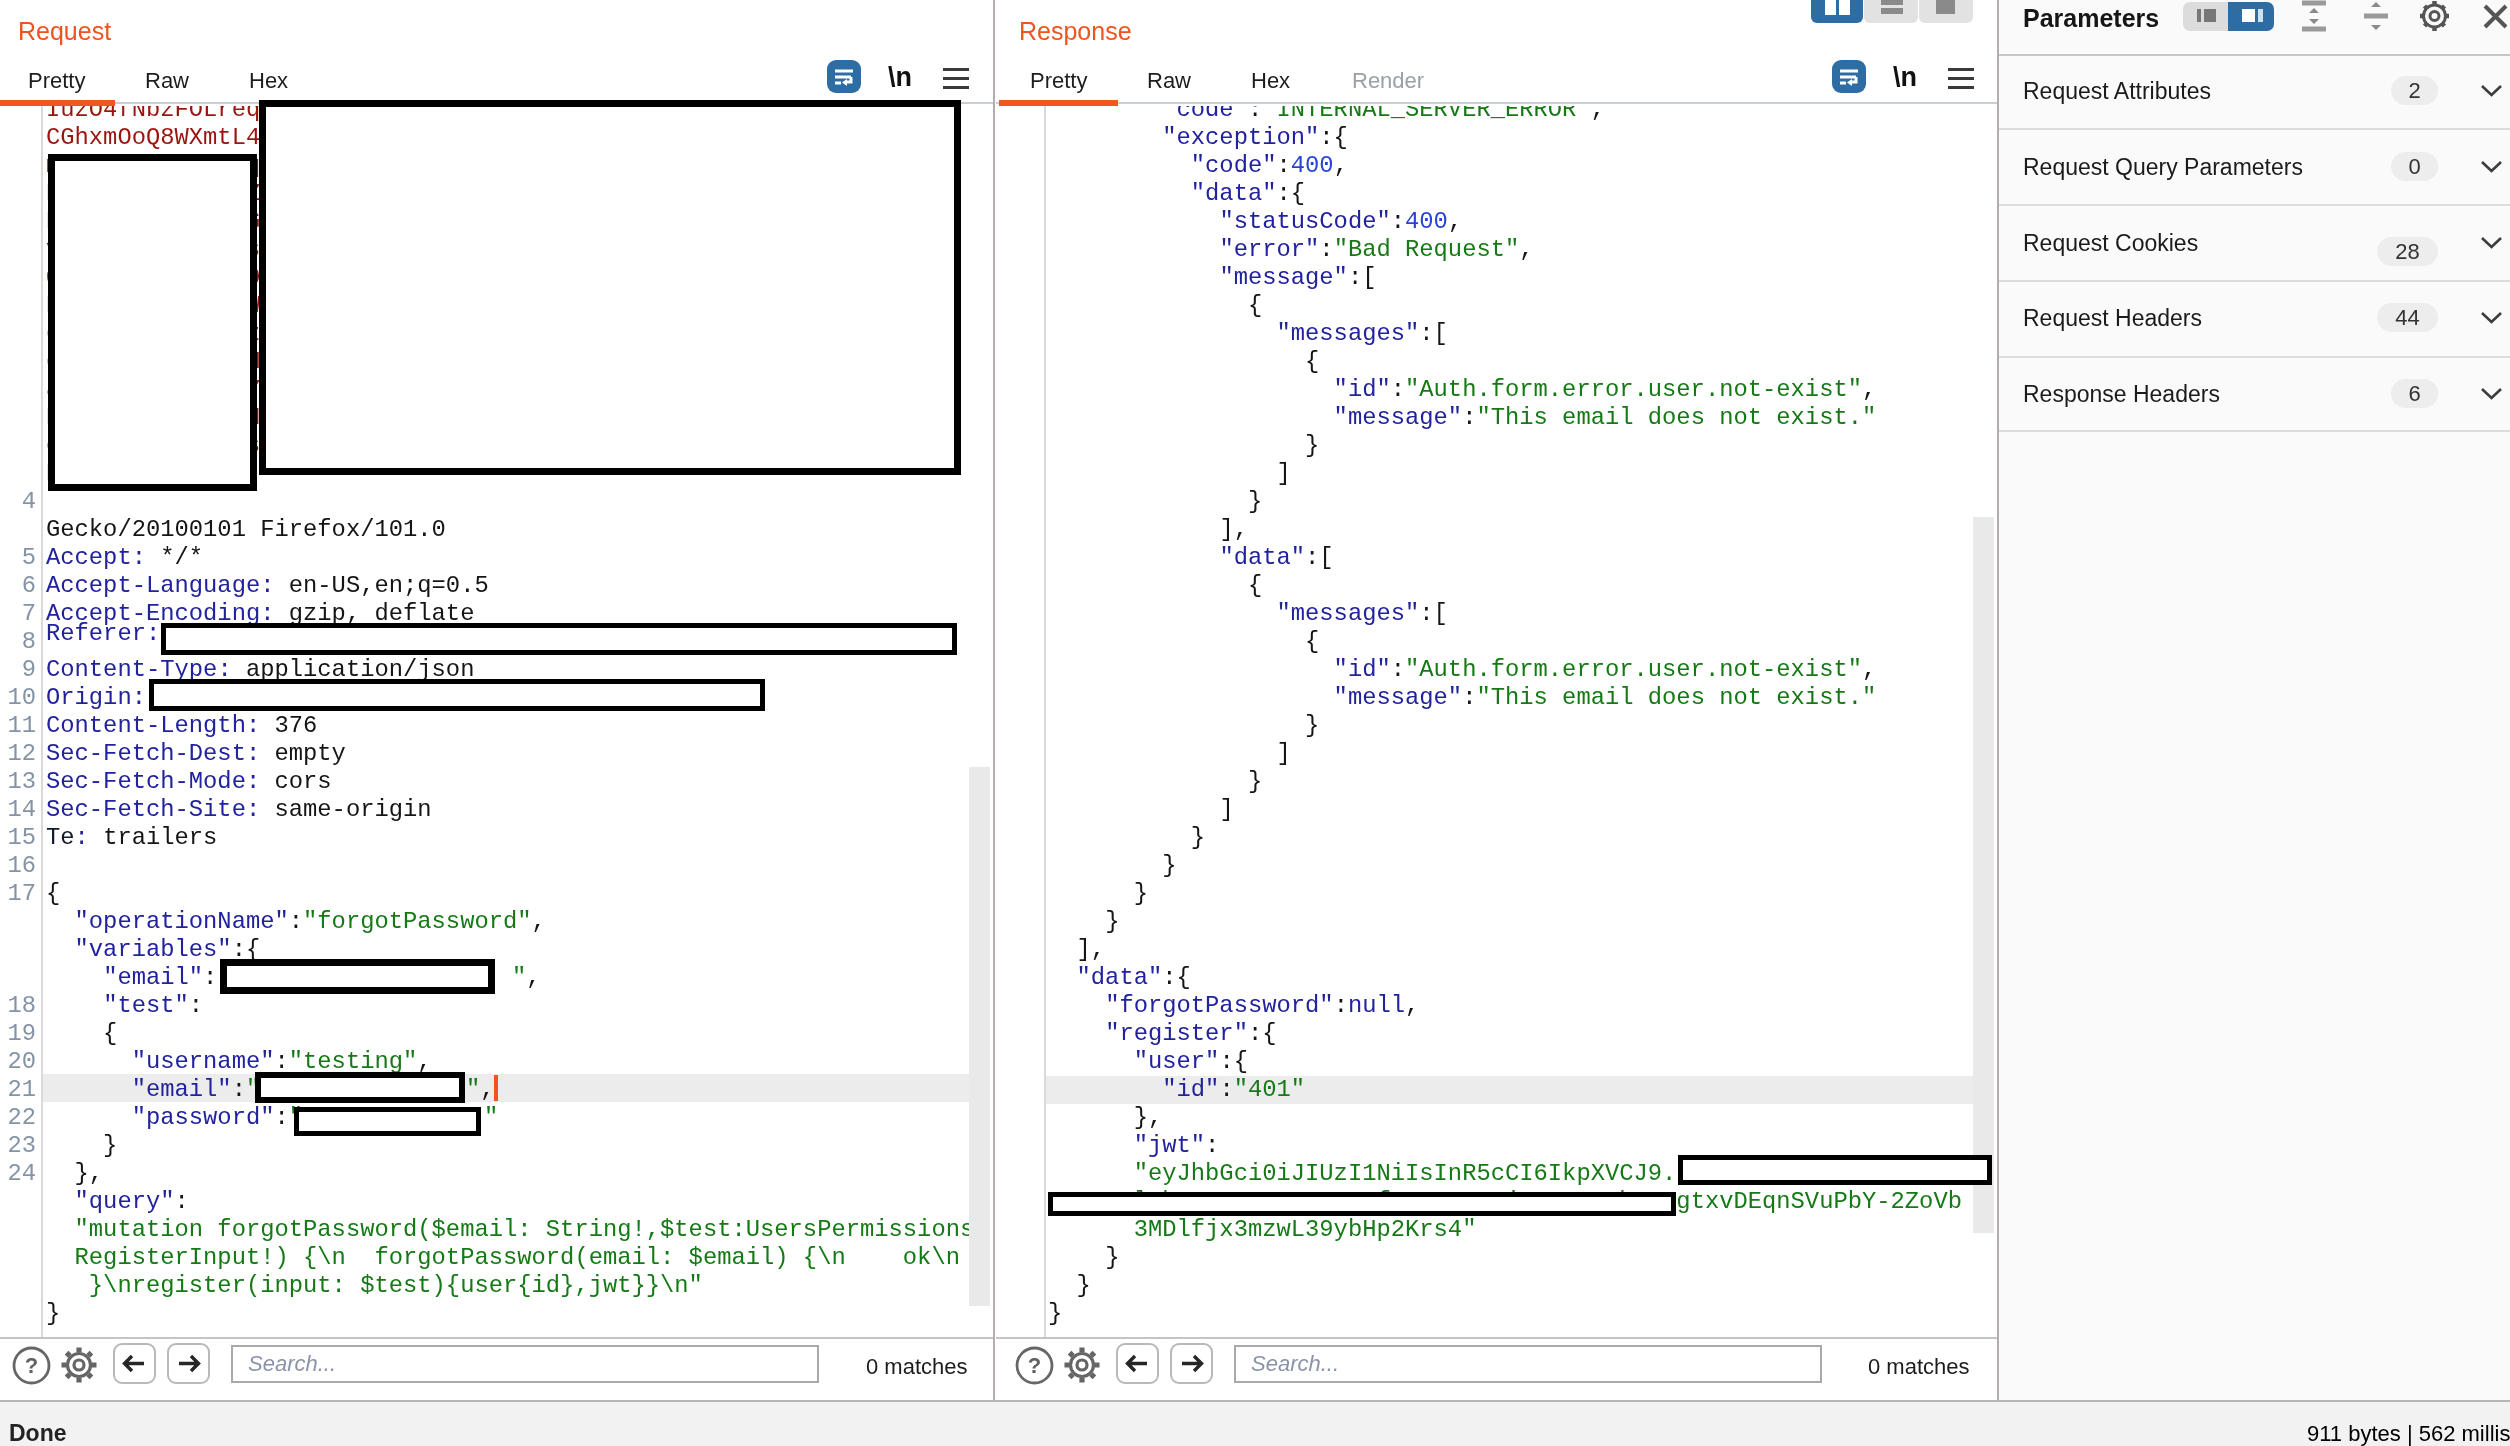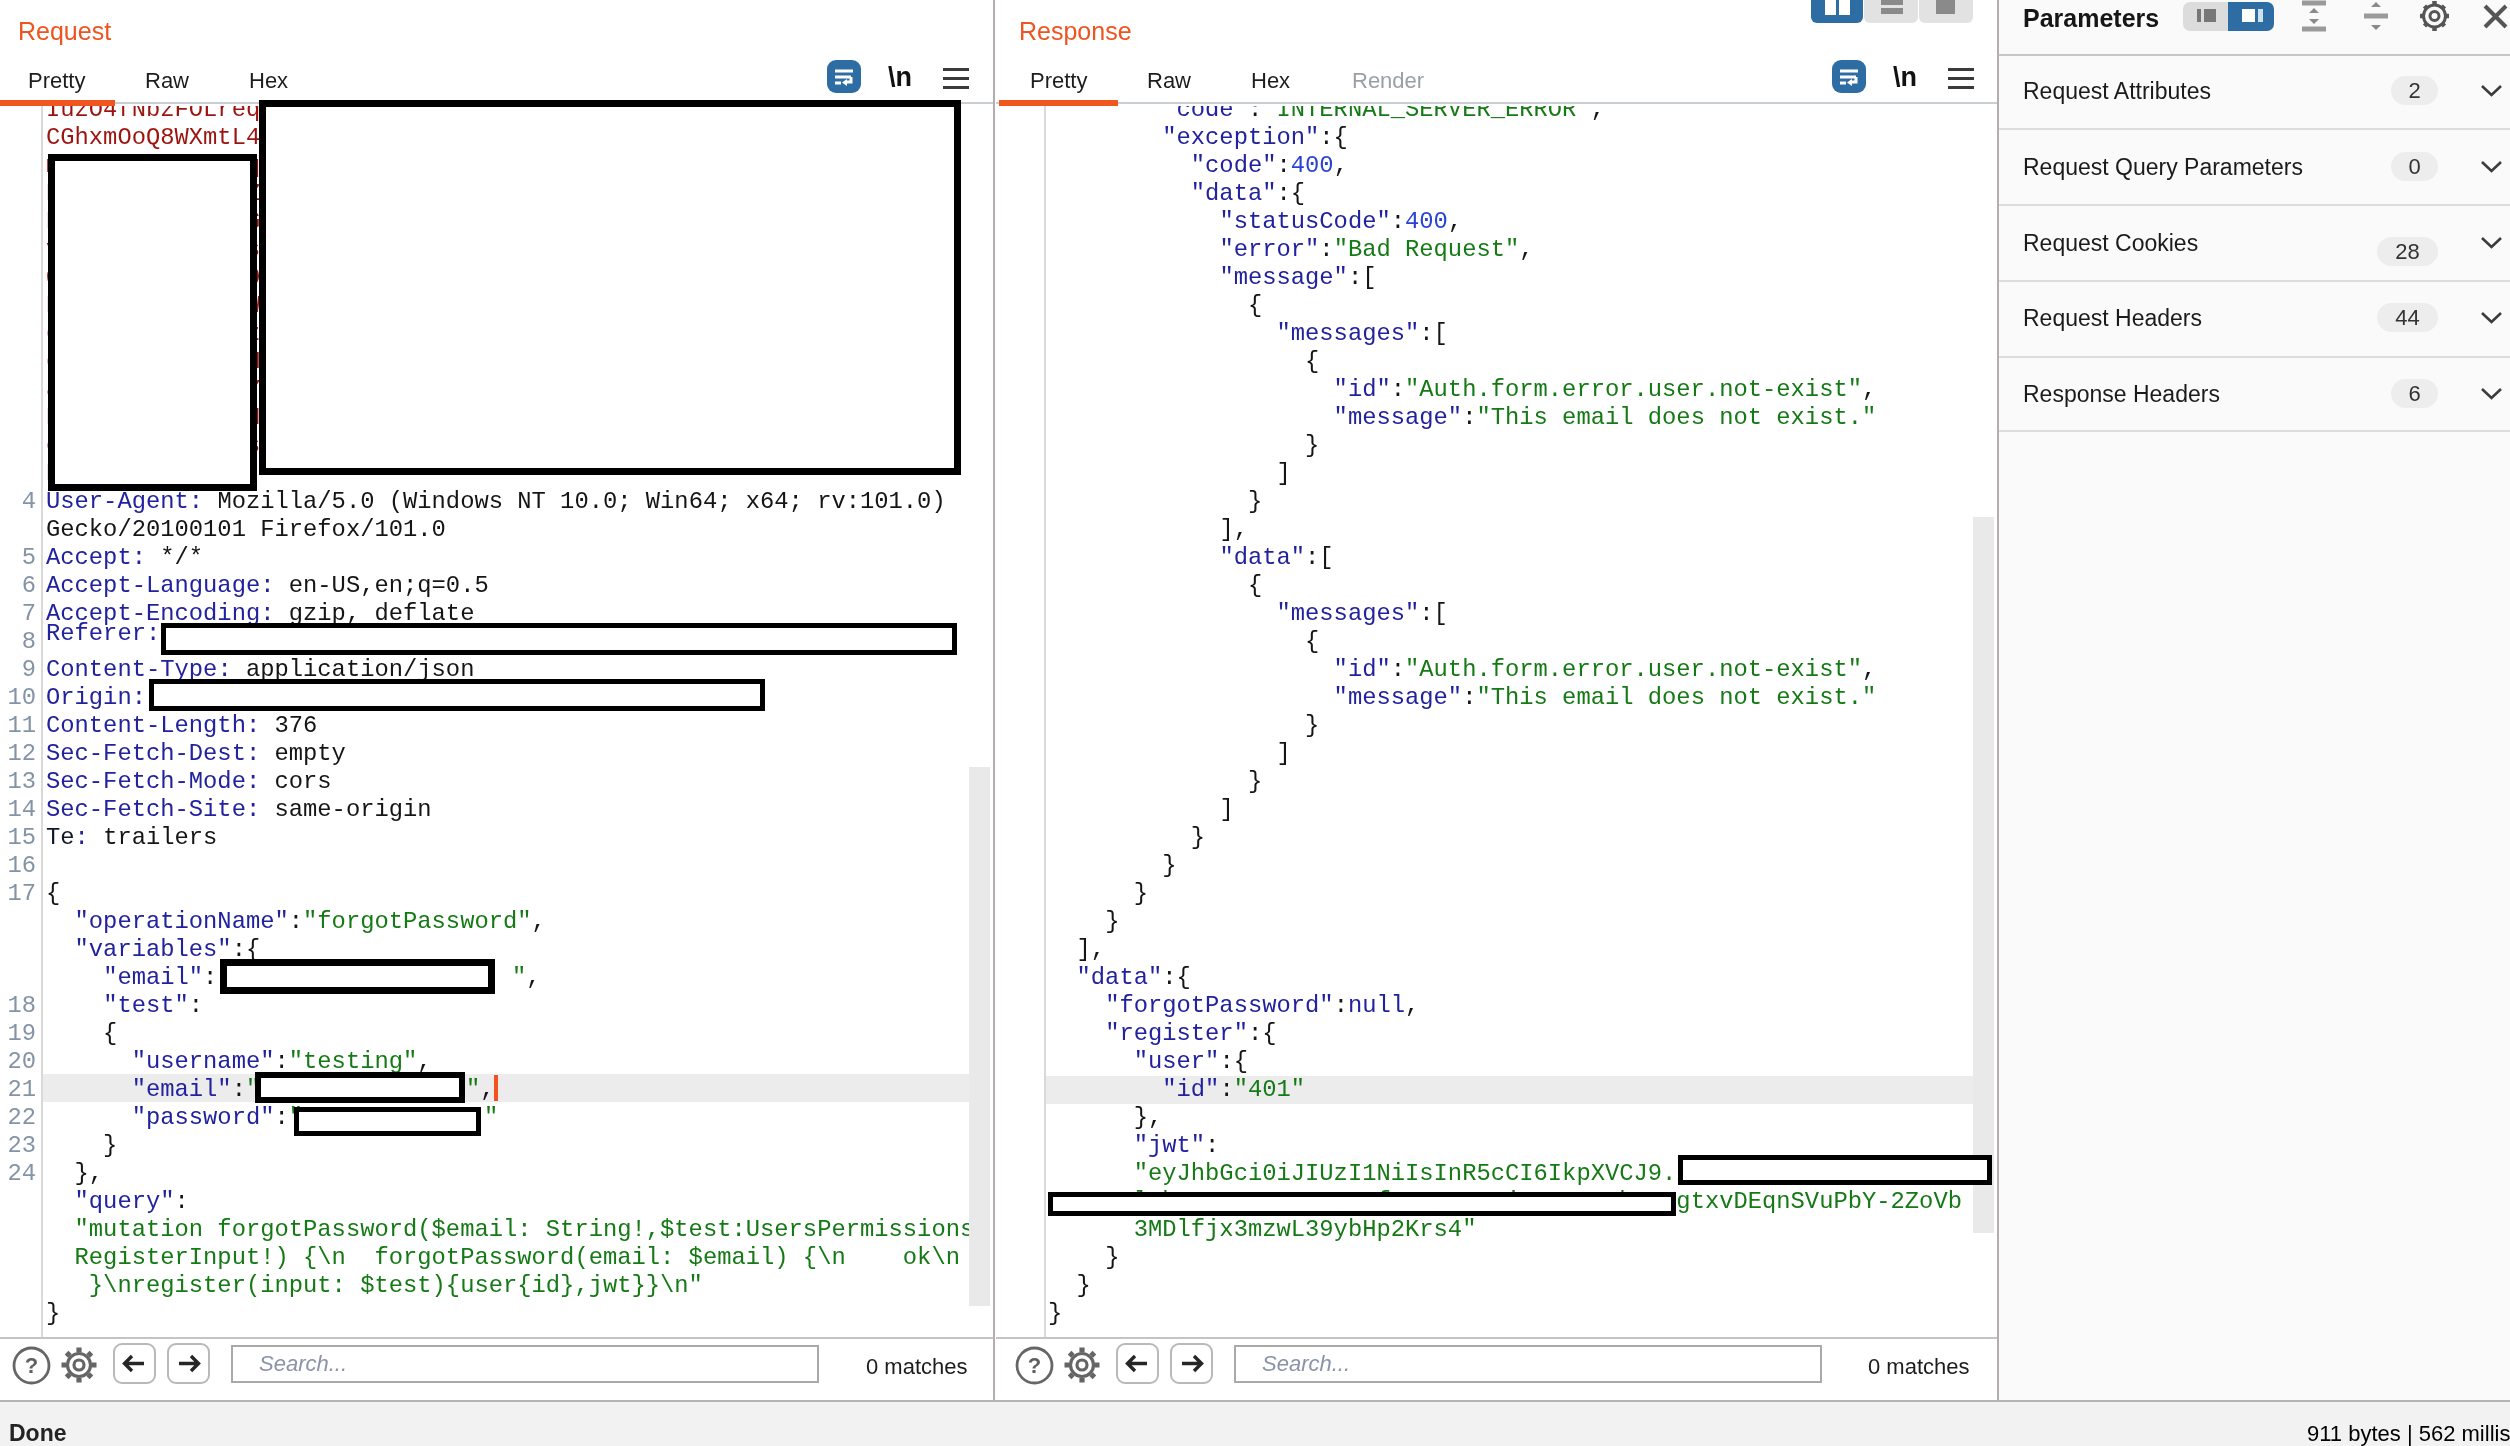--- a/index.html
+++ b/index.html
@@ -9,21 +9,21 @@
 .clip{position:absolute;overflow:hidden;font-family:"Liberation Mono",monospace;font-size:23.8px}
 .ln{position:absolute;height:28px;line-height:28px;white-space:pre}
 .num{position:absolute;left:0;width:36px;height:28px;line-height:28px;text-align:right;color:#8494a6}
 .vline{position:absolute;background:#b3adad;width:2px}
 .hline{position:absolute;background:#c9ced2;height:2px}
 .box{position:absolute;background:#fff;border:6px solid #000}
 .irow{position:absolute;left:2023px;font-size:23px;color:#1b1b1b;line-height:28px}
 .pill{position:absolute;background:#ededed;border-radius:15px;height:29px;font-size:22px;color:#333;text-align:center;line-height:29px}
 .sbtn{position:absolute;border:2px solid #b9b9b9;border-radius:9px;background:#fff;width:43px;height:41px;color:#1a1a1a;text-align:center;line-height:37px;font-size:27px;font-weight:bold}
 .sinput{position:absolute;border:2px solid #a9a9a9;background:#fff;height:38px}
-.place{font-style:italic;color:#8a93a8;font-size:22px;line-height:34px;padding-left:26px}
+.place{font-style:italic;color:#8a93a8;font-size:22px;line-height:34px;padding-left:15px}
 .match{position:absolute;font-size:22px;color:#1c1c1c}
 </style></head><body>
 <div id="root">
     <div class="title" style="left:18px;top:17px">Request</div>
     <div class="title" style="left:1019px;top:17px">Response</div>
     <div class="tab" style="left:28px;top:68px;color:#1d1d1d">Pretty</div>
     <div class="tab" style="left:145px;top:68px;color:#1d1d1d">Raw</div>
     <div class="tab" style="left:249px;top:68px;color:#1d1d1d">Hex</div>
     <div class="tab" style="left:1030px;top:68px;color:#1d1d1d">Pretty</div>
     <div class="tab" style="left:1147px;top:68px;color:#1d1d1d">Raw</div>
@@ -76,21 +76,20 @@
       <div class="ln" style="left:46px;top:130px"><span style="color:#9c1410">vQe1sKhBN88hXJsi6BwhTp3Fs2QhX6KWxOiixgVoOnzyw2MzP0ZvzOMhfWuBByRe</span></div>
       <div class="ln" style="left:46px;top:158px"><span style="color:#9c1410">QMsm9Wcz7uW9XFOGOeMVNen5n1Ae6pWzpF1qH6YytwMe4LbyoVFz8uZdZv8FuKKI</span></div>
       <div class="ln" style="left:46px;top:186px"><span style="color:#9c1410">BJl5dzpJn0meq7WJjjIBAzupGhv7Ib3M03NBQNSgPwlUQia1ID6vW5dql05ha064</span></div>
       <div class="ln" style="left:46px;top:214px"><span style="color:#9c1410">gIiJhgB3cxLmAxzJLJenuHjDUrhhjeyxG4jDPMRCxGgcjBw56EcUngmgMsRcgize</span></div>
       <div class="ln" style="left:46px;top:242px"><span style="color:#9c1410">g8Psh4487Q7j58M1cIaHZcUEqPbENqTyH5xJ8tpqXJQ4I9dOv8GZ4fKq1OKtbgZV</span></div>
       <div class="ln" style="left:46px;top:270px"><span style="color:#9c1410">aMWUFuXBVjdctBYVhnSg9EH6yO4GFQRC5xLRwI0b26r08QZJi6gkfsUFRDzsLb5E</span></div>
       <div class="ln" style="left:46px;top:298px"><span style="color:#9c1410">R8BoFzQFm2OEQ3HdAVja76RnIChtP8HKQDLM7ToThwNScgrLRWzBQCABugjMgeP7</span></div>
       <div class="ln" style="left:46px;top:326px"><span style="color:#9c1410">cGq0pbqfi14ZgTsNOVM14tuoIZWD1IAEov4QbKDFq1Y3gqSmPsSCdLKRcAQX9VjU</span></div>
       <div class="ln" style="left:46px;top:354px"><span style="color:#9c1410">PC94TNWLAVYFeR</span></div>
       <div class="num" style="top:382px">4</div>
-      <div class="ln" style="left:46px;top:382px"><span style="color:#22229e">User-Agent</span><span style="color:#22229e">: </span><span style="color:#151515">Mozilla/5.0 (Windows NT 10.0; Win64; x64; rv:101.0)</span></div>
       <div class="ln" style="left:46px;top:410px"><span style="color:#151515">Gecko/20100101 Firefox/101.0</span></div>
       <div class="num" style="top:438px">5</div>
       <div class="ln" style="left:46px;top:438px"><span style="color:#22229e">Accept</span><span style="color:#22229e">: </span><span style="color:#151515">*/*</span></div>
       <div class="num" style="top:466px">6</div>
       <div class="ln" style="left:46px;top:466px"><span style="color:#22229e">Accept-Language</span><span style="color:#22229e">: </span><span style="color:#151515">en-US,en;q=0.5</span></div>
       <div class="num" style="top:494px">7</div>
       <div class="ln" style="left:46px;top:494px"><span style="color:#22229e">Accept-Encoding</span><span style="color:#22229e">: </span><span style="color:#151515">gzip, deflate</span></div>
       <div class="num" style="top:522px">8</div>
       <div class="ln" style="left:46px;top:514px"><span style="color:#22229e">Referer</span><span style="color:#22229e">: </span><span style="color:#151515"></span></div>
       <div class="num" style="top:550px">9</div>

